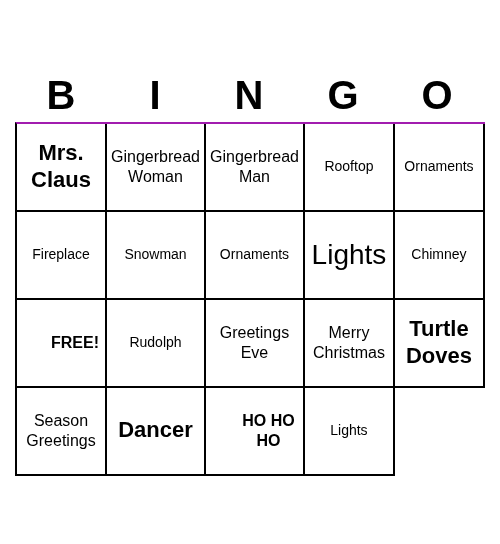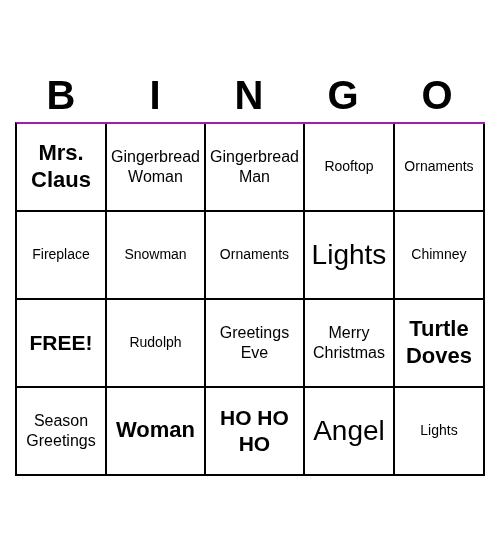--- a/index.html
+++ b/index.html
@@ -60,22 +60,23 @@
       font-size: 22px;
       font-weight: bold;
     }
 
     .cell-xlarge {
       font-size: 28px;
       font-weight: normal;
     }
 
     .cell-medium {
-      font-size: 21px;
+      font-size: 16px;
       font-weight: bold;
+      margin-left: 28px;
     }
 
     .cell-small {
       font-size: 16px;
     }
   </style>
 </head>
 <body>
 
 <div class="bingo-card">
@@ -129,25 +130,22 @@
       <div class="bingo-cell">
         <span class="cell-small">Merry Christmas</span>
       </div>
       <div class="bingo-cell">
         <span class="cell-large">Turtle Doves</span>
       </div>
       <div class="bingo-cell">
         <span class="cell-small">Season Greetings</span>
       </div>
       <div class="bingo-cell">
-        <span class="cell-large">Woman</span>
+        <span class="cell-large">Dancer</span>
       </div>
       <div class="bingo-cell">
         <span class="cell-medium">HO HO HO</span>
-      </div>
-      <div class="bingo-cell">
-        <span class="cell-xlarge">Angel</span>
       </div>
       <div class="bingo-cell">
         <span>Lights</span>
       </div>
     </div>
 </div>
 
 </body></html>

